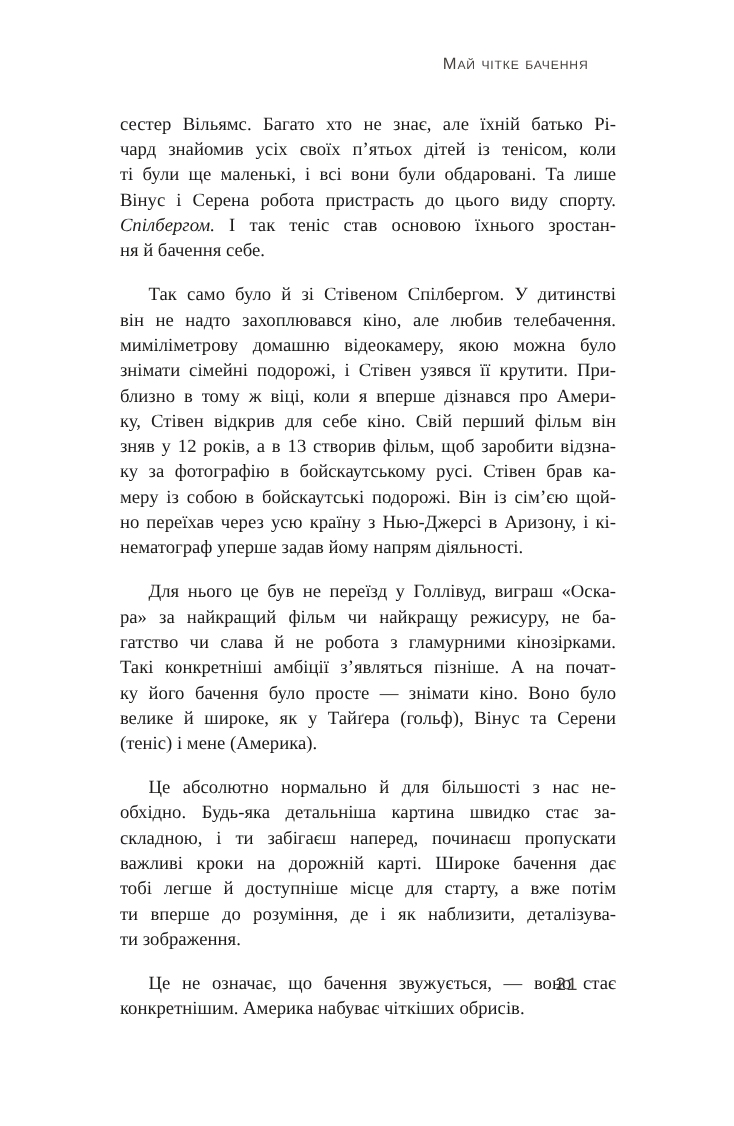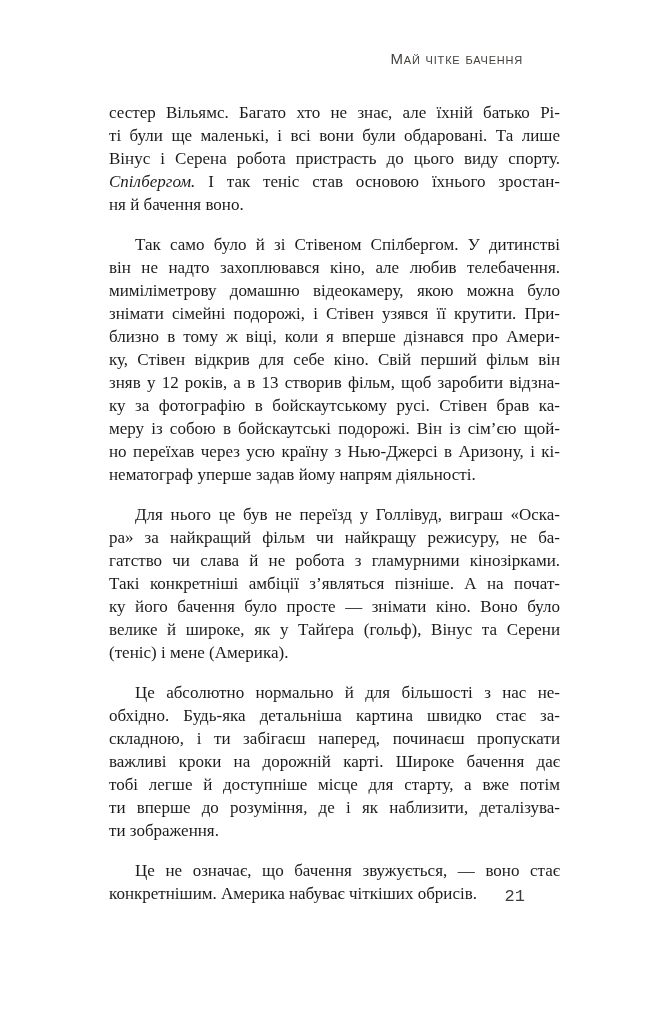--- a/index.html
+++ b/index.html
@@ -10,21 +10,21 @@
   .page {
     position: relative;
     width: 667px;
     height: 1024px;
     background: #ffffff;
     overflow: hidden;
   }
   .running-header {
     position: absolute;
     top: 50px;
-    right: 144px;
+    right: 132px;
     font-family: "Liberation Sans", sans-serif;
     font-size: 15px;
     font-variant: small-caps;
     letter-spacing: 0.8px;
     color: #45413d;
     white-space: nowrap;
   }
   .body-text {
     position: absolute;
     left: 92px;
@@ -57,24 +57,25 @@
 </style>
 </head>
 <body>
 
 <div class="page">
   <div class="running-header">Май чітке бачення</div>
 
   <div class="body-text">
       <div class="para">
         <div class="line just"><span>сестер Вільямс. Багато хто не знає, але їхній батько Рі-</span></div>
+        <div class="line just"><span>чард знайомив усіх своїх п’ятьох дітей із тенісом, коли</span></div>
         <div class="line just"><span>ті були ще маленькі, і всі вони були обдаровані. Та лише</span></div>
         <div class="line just"><span>Вінус і Серена робота пристрасть до цього виду спорту.</span></div>
         <div class="line just"><span class="it">Спілбергом.</span><span> І так теніс став основою їхнього зростан-</span></div>
-        <div class="line"><span>ня й бачення воно.</span></div>
+        <div class="line"><span>ня й бачення себе.</span></div>
       </div>
       <div class="para">
         <div class="line just ind"><span>Так само було й зі Стівеном Спілбергом. У дитинстві</span></div>
         <div class="line just"><span>він не надто захоплювався кіно, але любив телебачення.</span></div>
         <div class="line just"><span>миміліметрову домашню відеокамеру, якою можна було</span></div>
         <div class="line just"><span>знімати сімейні подорожі, і Стівен узявся її крутити. При-</span></div>
         <div class="line just"><span>близно в тому ж віці, коли я вперше дізнався про Амери-</span></div>
         <div class="line just"><span>ку, Стівен відкрив для себе кіно. Свій перший фільм він</span></div>
         <div class="line just"><span>зняв у 12 років, а в 13 створив фільм, щоб заробити відзна-</span></div>
         <div class="line just"><span>ку за фотографію в бойскаутському русі. Стівен брав ка-</span></div>

